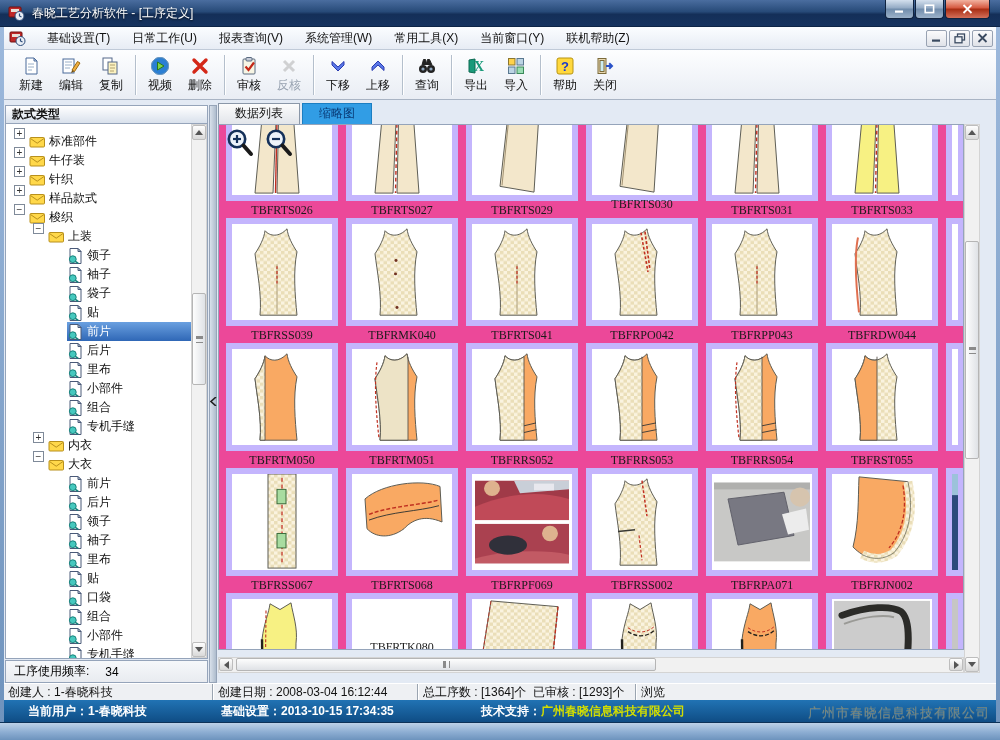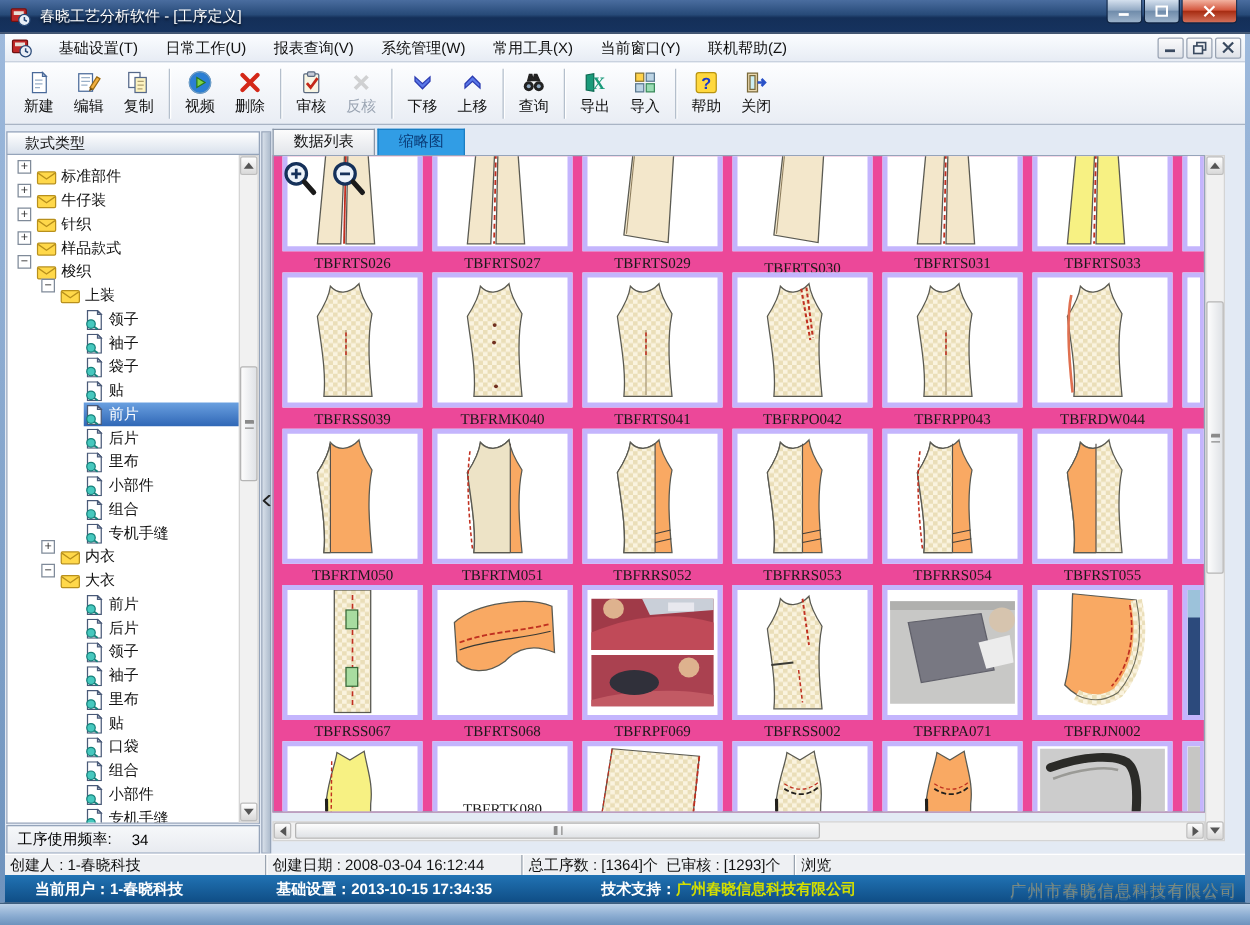--- a/index.html
+++ b/index.html
@@ -41,21 +41,21 @@
   .tbtn { width:40px; height:46px; display:flex; flex-direction:column; align-items:center; justify-content:center; }
   .ticon { height:22px; display:flex; align-items:center; }
   .tlabel { font-size:12px; color:#111; line-height:17px; white-space:nowrap; }
   .tbtn.disabled .tlabel { color:#9aa4b2; }
   .tbtn.disabled .ticon { opacity:.55; filter:grayscale(1); }
   .tsep { width:1px; height:40px; background:#b4bfcc; box-shadow:1px 0 0 #fff; margin:0 4px; }
 
   
   .leftpanel { position:absolute; left:5px; top:105px; width:203px; height:578px; z-index:30; }
   .lp-header { height:19px; background:linear-gradient(180deg,#ffffff,#d9e1ec); border:1px solid #95a4ba;
-    font-size:12px; color:#111; padding-left:14px; line-height:17px; }
+    font-size:12px; color:#111; padding-left:6px; line-height:17px;font-weight:bold; }
   .tree { position:absolute; top:19px; left:0; right:0; bottom:24px; background:#fff;
     border:1px solid #95a4ba; border-top:none; overflow:hidden; }
   .trow { height:19px; display:flex; align-items:center; font-size:12px; color:#111; white-space:nowrap; }
   .exp { width:11px; height:11px; border:1px solid #7f8a99; background:#fff; font-size:10px; line-height:9px;
     text-align:center; color:#333; margin:0 4px 0 0; flex:none; }
   .exp-sp { width:15px; flex:none; }
   .ticn { width:17px; height:16px; margin-right:3px; flex:none; }
   .hlwrap { display:flex; align-items:center; height:100%; padding-right:4px;margin-top:16px; }
   .trow.selected .hlwrap { background:linear-gradient(180deg,#6aa0e0,#2f67b6); color:#fff; flex:1; }
   .freq { position:absolute; left:0; right:0; bottom:0; height:23px; border:1px solid #95a4ba;
@@ -86,21 +86,21 @@
   
   .rightpanel { position:absolute; left:218px; top:103px; width:763px; height:580px; z-index:30; }
   .tabs { position:absolute; top:0; left:0; height:21px; display:flex; }
   .tab { height:21px; line-height:19px; padding:0 16px; font-size:12px; color:#111;
     border:1px solid #8a97a8; border-bottom:none; background:linear-gradient(180deg,#fcfcfc,#e2e5ea); margin-right:2px; }
   .tab.active { background:#319de5; border-color:#1b7ec2; color:#0a3c78; }
   .canvas { position:absolute; top:21px; left:0; width:746px; height:526px; background:#ec4899;
     border:1px solid #95a4ba; overflow:hidden; }
   .zoomtools { position:absolute; top:3px; left:6px; display:flex; gap:9px; z-index:8; }
   .mag { width:30px; height:30px; display:block; }
-  .gbox { position:absolute; height:108px; background:#fff; border:4px solid #c4b5fd; overflow:hidden; }
+  .gbox { position:absolute; height:108px; background:#fff; border:6px solid #c4b5fd; overflow:hidden; }
   .glabel { position:absolute; width:112px; height:15px; text-align:center;
     font-family:"Liberation Serif", serif; font-size:12px; color:#1a1a1a; }
   .center-lab { width:100%; height:100%; display:flex; align-items:center; justify-content:center;
     font-family:"Liberation Serif", serif; font-size:12px; color:#1a1a1a; }
   .hscroll { position:absolute; top:554px; left:0; width:746px; height:16px; background:#f1f1f1; border:1px solid #d4d4d4; }
   .hscroll .sb-btn { top:0; height:13px; width:14px; }
   .hscroll .sb-btn.left { left:0; } .hscroll .sb-btn.right { right:0; left:auto; }
   .hthumb { position:absolute; top:0; left:17px; width:420px; height:13px;
     background:linear-gradient(180deg,#fdfdfd,#dfe2e6); border:1px solid #b5b5b5; border-radius:2px;
     display:flex; align-items:center; justify-content:center; }
@@ -729,21 +729,21 @@
           <div class="glabel" style="left: 127px; top: 78px;">TBFRTS027</div>
           <div class="gbox" style="left: 247px; top: -32px; width: 112px;"><svg viewBox="0 0 100 100" width="100%" height="100%" preserveAspectRatio="none">
               <path d="M38,-2 L68,-2 L62,97 L28,91 Z" fill="#F3E7CB" stroke="#5a5a52" stroke-width="1"></path>
              <line x1="39" y1="-2" x2="30" y2="90" stroke="#8a7a5a" stroke-width="0.8"></line>
             </svg></div>
           <div class="glabel" style="left: 247px; top: 78px;">TBFRTS029</div>
           <div class="gbox" style="left: 367px; top: -32px; width: 112px;"><svg viewBox="0 0 100 100" width="100%" height="100%" preserveAspectRatio="none">
               <path d="M38,-2 L68,-2 L62,97 L28,91 Z" fill="#F3E7CB" stroke="#5a5a52" stroke-width="1"></path>
              <line x1="39" y1="-2" x2="30" y2="90" stroke="#8a7a5a" stroke-width="0.8"></line>
             </svg></div>
-          <div class="glabel" style="left: 367px; top: 82px;">TBFRTS030</div>
+          <div class="glabel" style="left: 367px; top: 72px;">TBFRTS030</div>
           <div class="gbox" style="left: 487px; top: -32px; width: 112px;"><svg viewBox="0 0 100 100" width="100%" height="100%" preserveAspectRatio="none">
               <path d="M32,-2 L45,-2 L41,98 L23,98 Z" fill="#F3E7CB" stroke="#5a5a52" stroke-width="1"></path>
              <path d="M47,-2 L60,-2 L67,98 L45,98 Z" fill="#F3E7CB" stroke="#5a5a52" stroke-width="1"></path>
              <line x1="45.5" y1="-2" x2="43.5" y2="98" stroke="#C03020" stroke-width="1.4" stroke-dasharray="4,3"></line>
             </svg></div>
           <div class="glabel" style="left: 487px; top: 78px;">TBFRTS031</div>
           <div class="gbox" style="left: 607px; top: -32px; width: 112px;"><svg viewBox="0 0 100 100" width="100%" height="100%" preserveAspectRatio="none">
               <path d="M32,-2 L45,-2 L41,98 L23,98 Z" fill="#F7F183" stroke="#5a5a52" stroke-width="1"></path>
              <path d="M47,-2 L60,-2 L67,98 L45,98 Z" fill="#F7F183" stroke="#5a5a52" stroke-width="1"></path>
              <line x1="45.5" y1="-2" x2="43.5" y2="98" stroke="#C03020" stroke-width="1.4" stroke-dasharray="4,3"></line>

